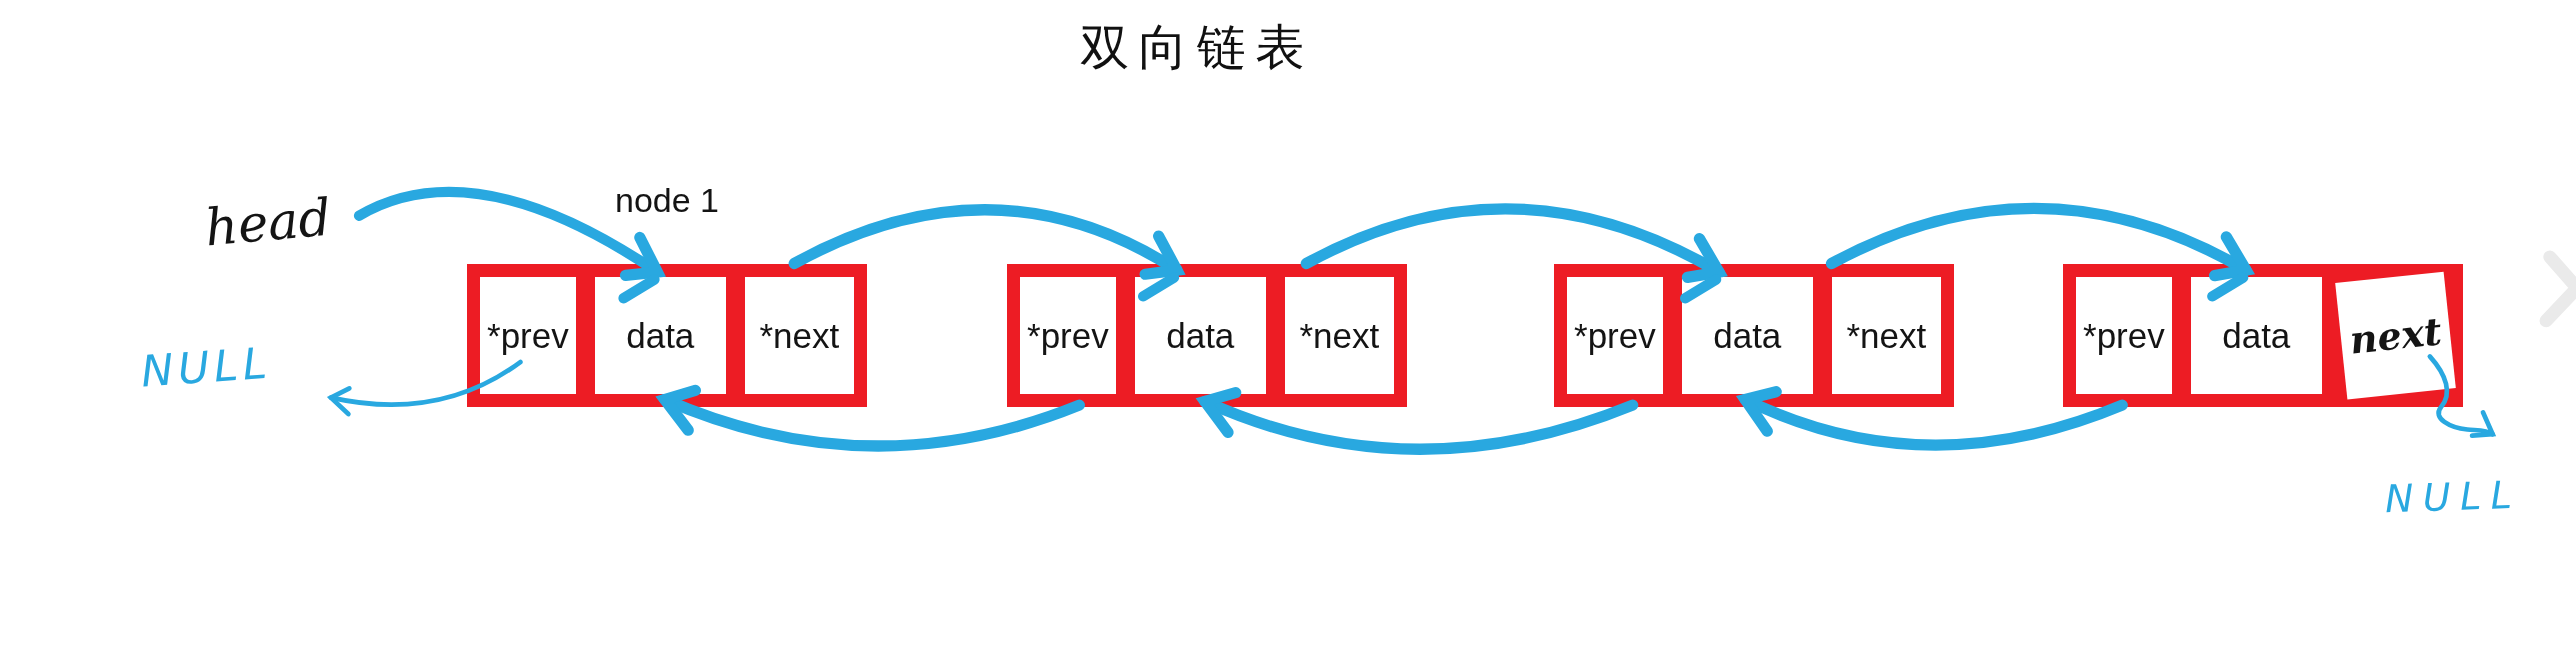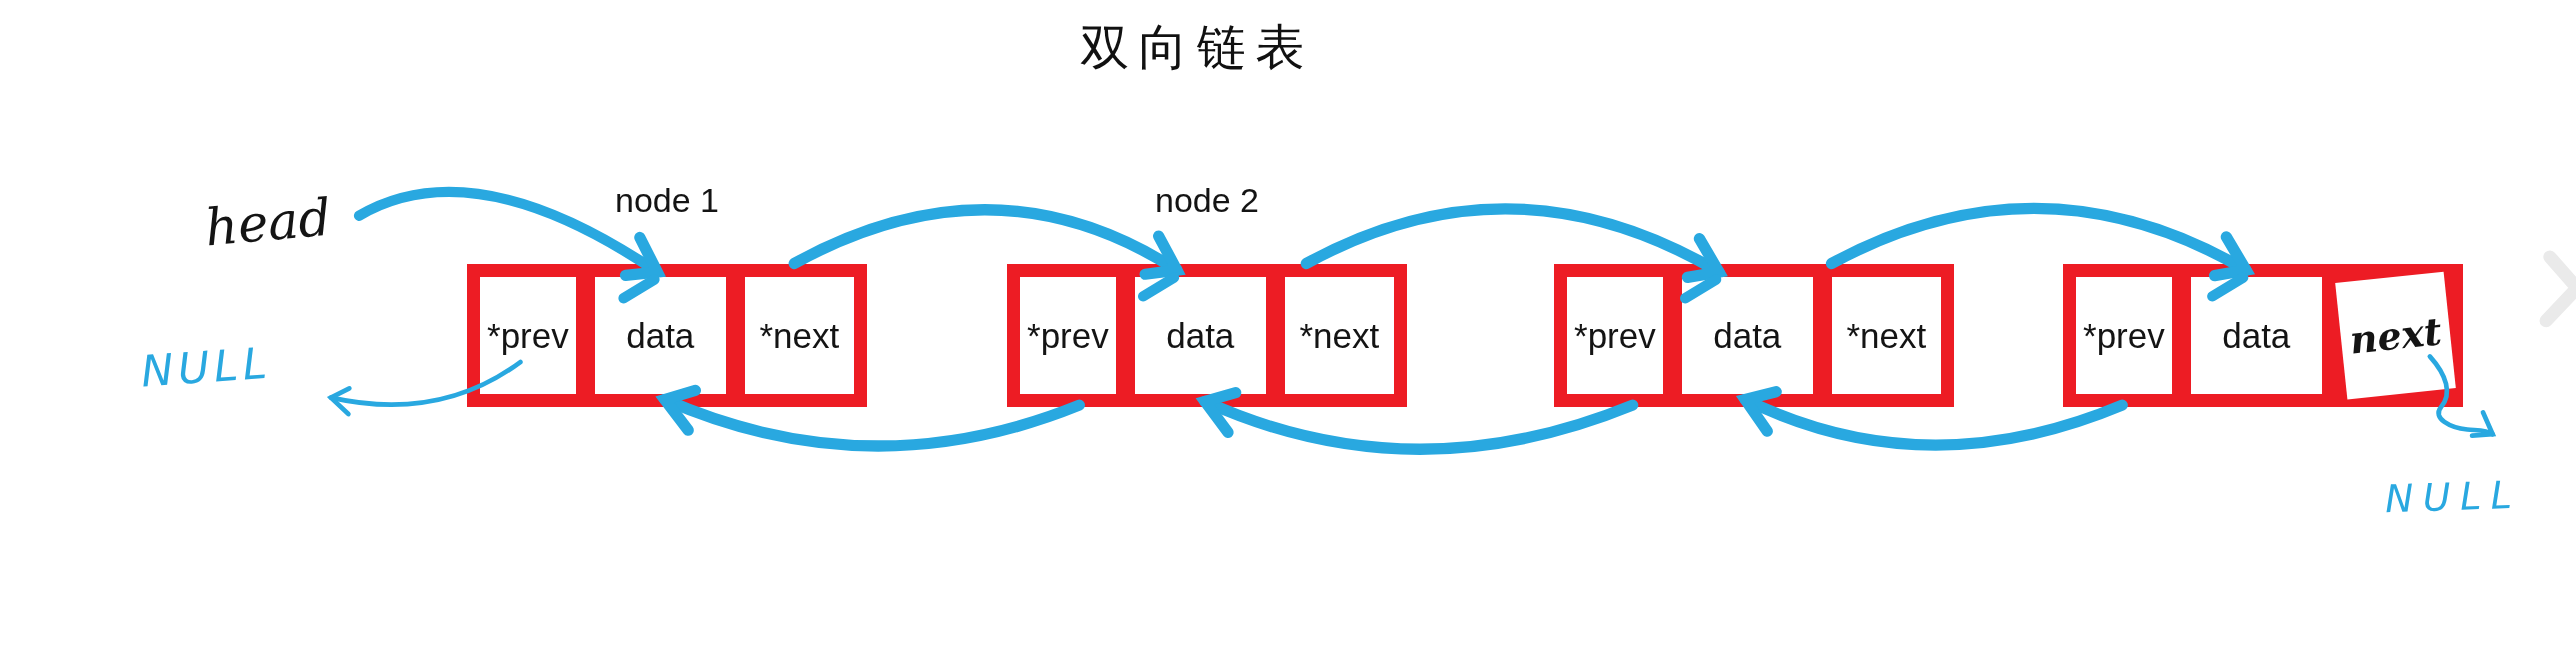--- a/index.html
+++ b/index.html
@@ -38,21 +38,20 @@
   <div class="node" style="left:467px">
     <div class="node-label">node 1</div>
     <div class="cells">
       <div class="cell">*prev</div>
       <div class="cell">data</div>
       <div class="cell">*next</div>
     </div>
   </div>
 
   <div class="node" style="left:1007px">
-    <div class="node-label">node 2</div>
     <div class="cells">
       <div class="cell">*prev</div>
       <div class="cell">data</div>
       <div class="cell">*next</div>
     </div>
   </div>
 
   <div class="node" style="left:1554px">
     <div class="cells">
       <div class="cell">*prev</div>

